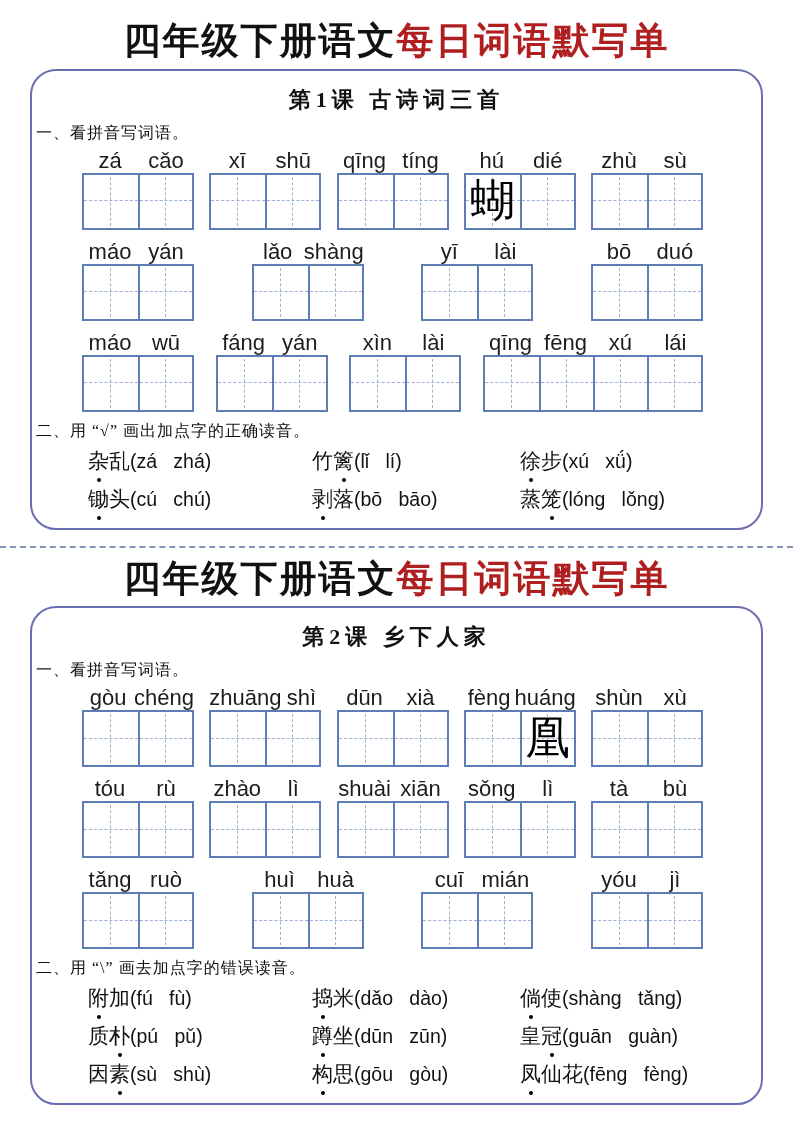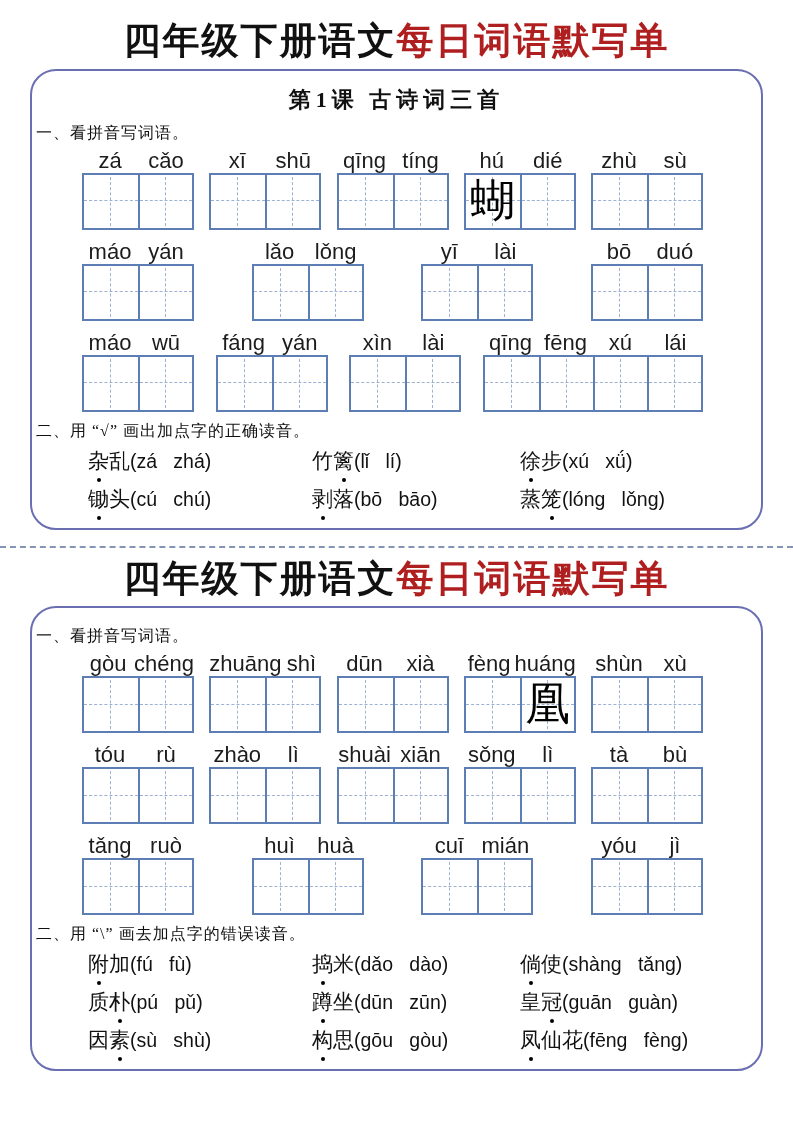--- a/index.html
+++ b/index.html
@@ -138,21 +138,21 @@
               <span>yán</span>
             </div>
             <div class="gridbox">
               <div class="cell"></div>
               <div class="cell"></div>
             </div>
           </div>
           <div class="word-item">
             <div class="pinyin">
               <span>lǎo</span>
-              <span>lǒng</span>
+              <span>shàng</span>
             </div>
             <div class="gridbox">
               <div class="cell"></div>
               <div class="cell"></div>
             </div>
           </div>
           <div class="word-item">
             <div class="pinyin">
               <span>yī</span>
               <span>lài</span>
@@ -229,20 +229,21 @@
         <div class="choice"><span class="cword"><span class="char dotted">剥</span><span class="char">落</span></span><span class="options">(bō   bāo)</span></div>
         <div class="choice"><span class="cword"><span class="char">蒸</span><span class="char dotted">笼</span></span><span class="options">(lóng   lǒng)</span></div>
       </div>
   </section>
 
   <div class="divider"></div>
 
   <h1 class="page-title second"><span>四年级下册语文</span><span class="red">每日词语默写单</span></h1>
 
   <section class="sheet">
+    <h2 class="lesson">第2课  乡下人家</h2>
     <div class="part-label">一、看拼音写词语。</div>
     <div class="word-rows">
         <div class="word-row">
           <div class="word-item">
             <div class="pinyin">
               <span>gòu</span>
               <span>chéng</span>
             </div>
             <div class="gridbox">
               <div class="cell"></div>

